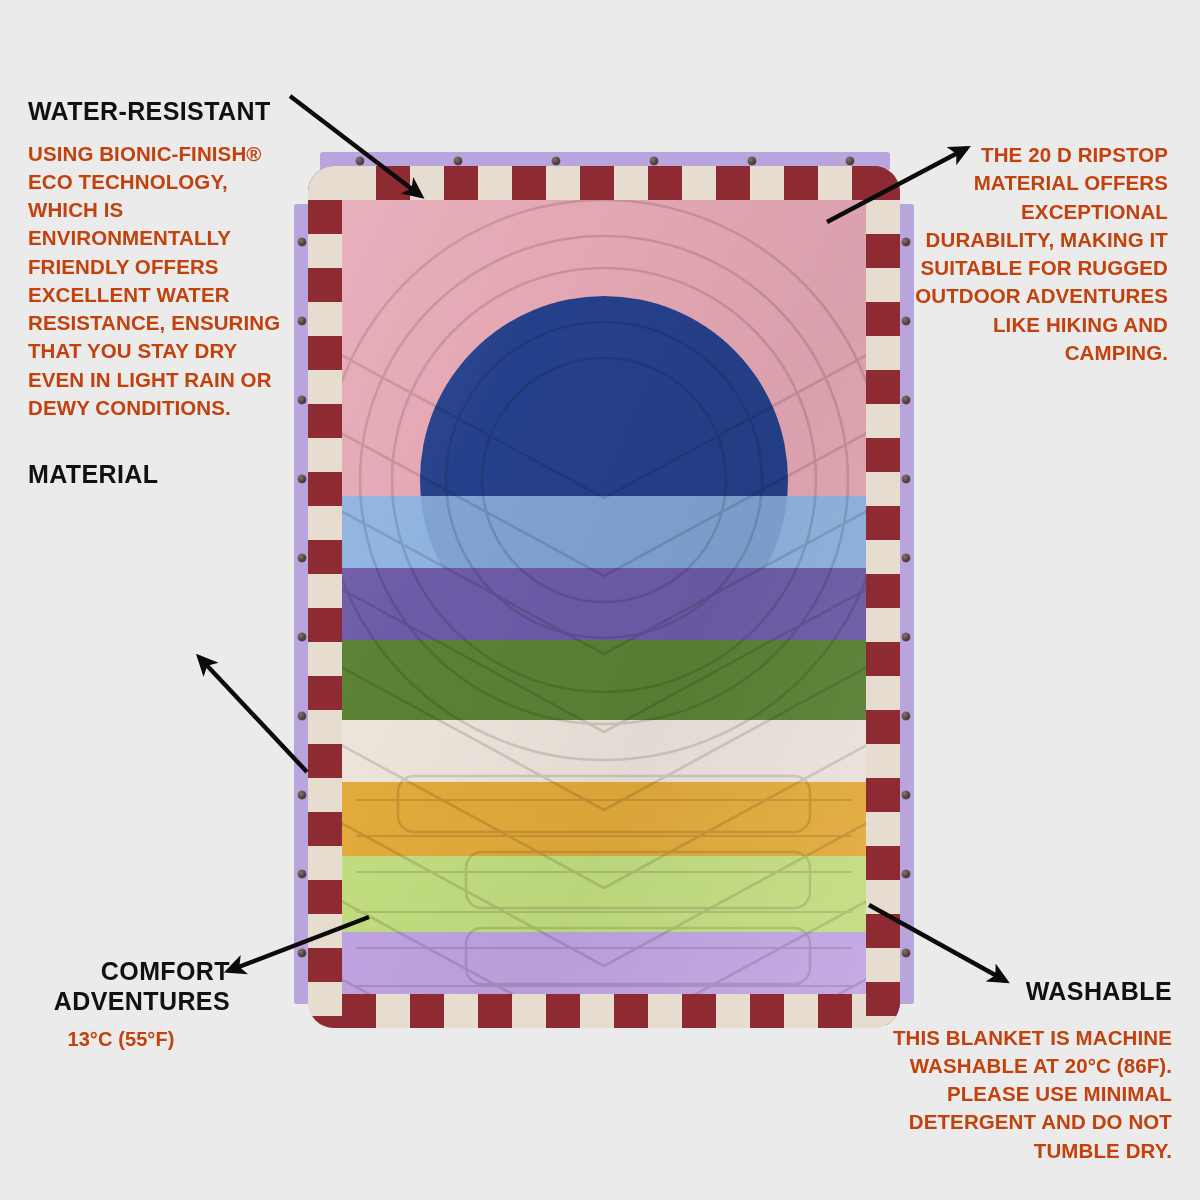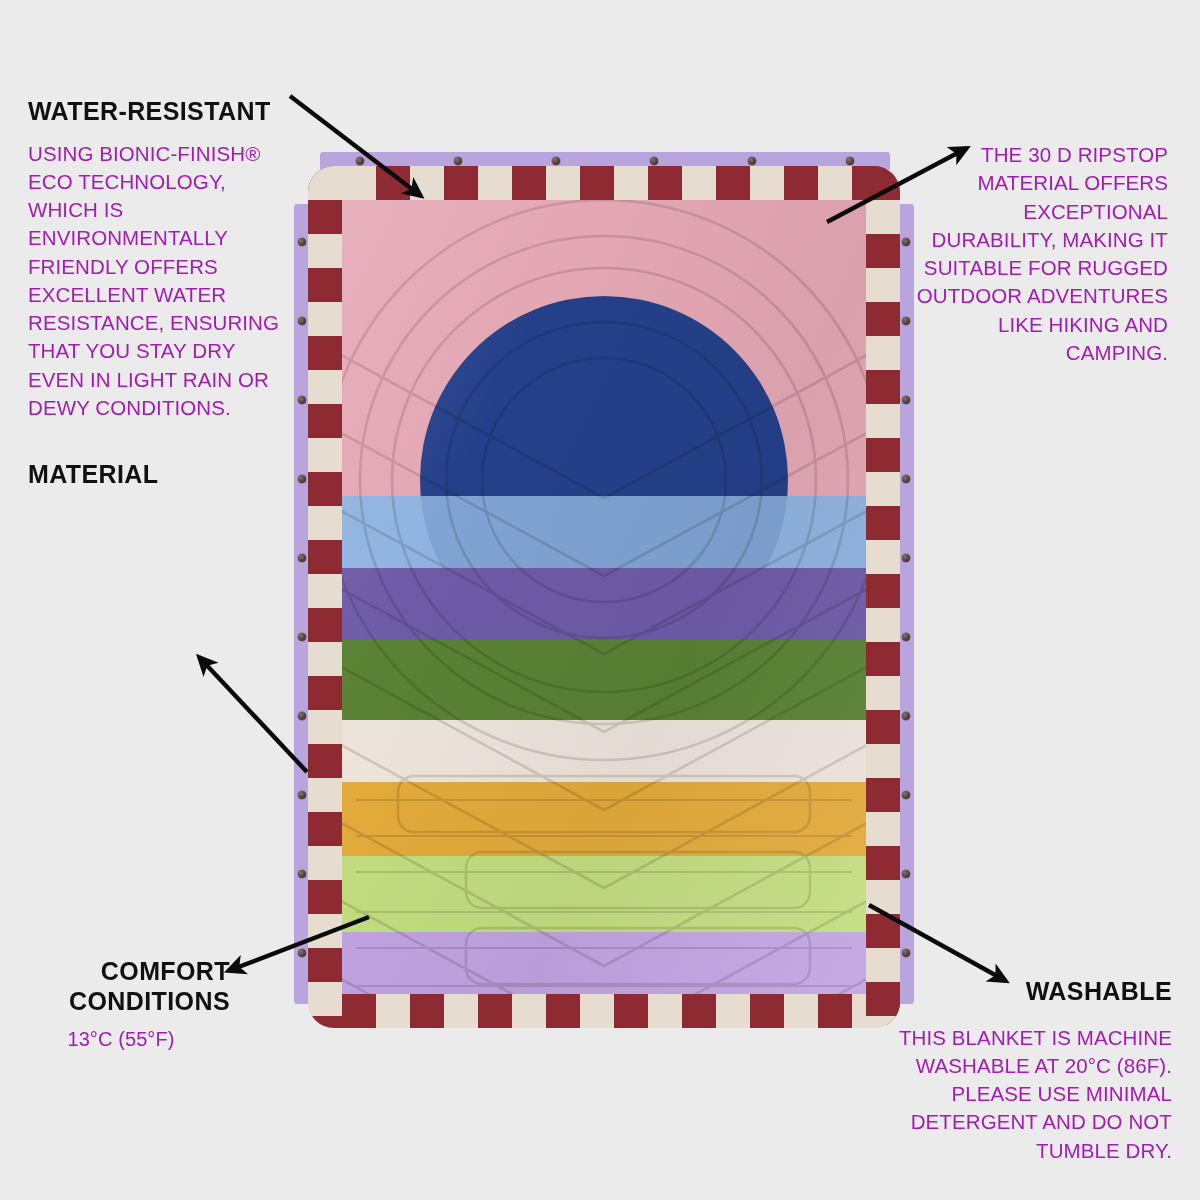--- a/index.html
+++ b/index.html
@@ -25,22 +25,22 @@
     font-size: 25px;
     letter-spacing: 0.4px;
     line-height: 1.18;
     color: #111111;
     margin-bottom: 13px;
   }
 
   .anno p {
     font-size: 20.5px;
     line-height: 1.38;
-    font-weight: 400;
-    color: #a21caf;
+    font-weight: 700;
+    color: #c2410c;
     letter-spacing: 0.1px;
   }
 
   .anno.right { text-align: right; }
   .anno.left  { text-align: left; }
 
   #anno-water      { left: 28px;  top: 77px;  width: 268px; margin-top: 20px; }
   #anno-buttons    { left: 28px;  top: 460px; width: 260px; }
   #anno-comfort    { left: 12px;  top: 957px; width: 218px; text-align: right; }
   #anno-comfort h2 { margin-bottom: 10px; }
@@ -193,26 +193,26 @@
 <div class="anno left" id="anno-water">
   <h2>WATER-RESISTANT</h2>
   <p>USING BIONIC-FINISH® ECO TECHNOLOGY, WHICH IS ENVIRONMENTALLY FRIENDLY OFFERS EXCELLENT WATER RESISTANCE, ENSURING THAT YOU STAY DRY EVEN IN LIGHT RAIN OR DEWY CONDITIONS.</p>
 </div>
 
 <div class="anno left" id="anno-buttons">
   <h2>MATERIAL</h2>
 </div>
 
 <div class="anno right" id="anno-comfort">
-  <h2>COMFORT CONDITIONS</h2>
+  <h2>COMFORT ADVENTURES</h2>
   <p>13°C (55°F)</p>
 </div>
 
 <div class="anno right" id="anno-durability">
-  <p>THE 30 D RIPSTOP MATERIAL OFFERS EXCEPTIONAL DURABILITY, MAKING IT SUITABLE FOR RUGGED OUTDOOR ADVENTURES LIKE HIKING AND CAMPING.</p>
+  <p>THE 20 D RIPSTOP MATERIAL OFFERS EXCEPTIONAL DURABILITY, MAKING IT SUITABLE FOR RUGGED OUTDOOR ADVENTURES LIKE HIKING AND CAMPING.</p>
 </div>
 
 <div class="anno right" id="anno-washable">
   <h2>WASHABLE</h2>
   <p>THIS BLANKET IS MACHINE WASHABLE AT 20°C (86F). PLEASE USE MINIMAL DETERGENT AND DO NOT TUMBLE DRY.</p>
 </div>
 
 <div id="blanket-figure">
 
   <div class="trim" id="trim-top"></div>

